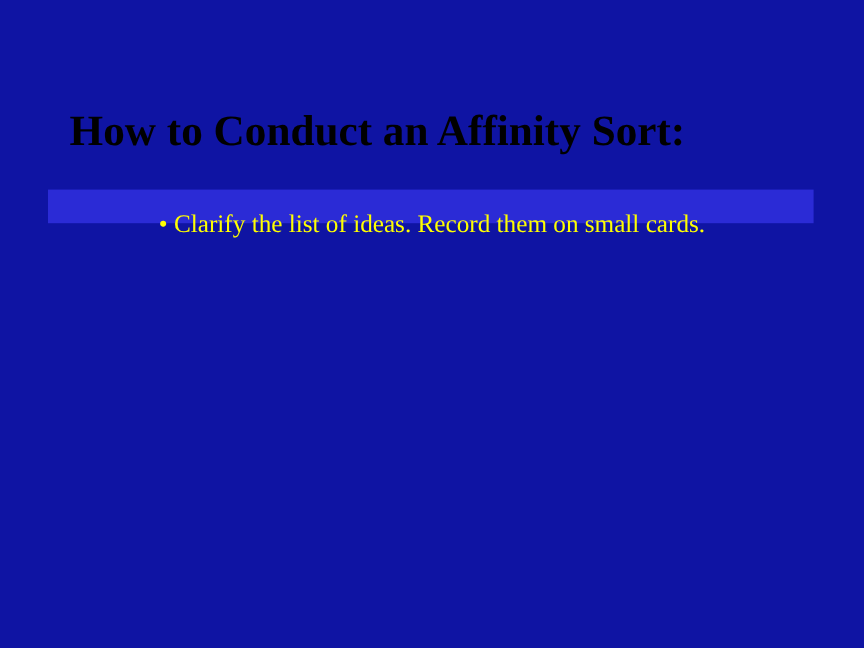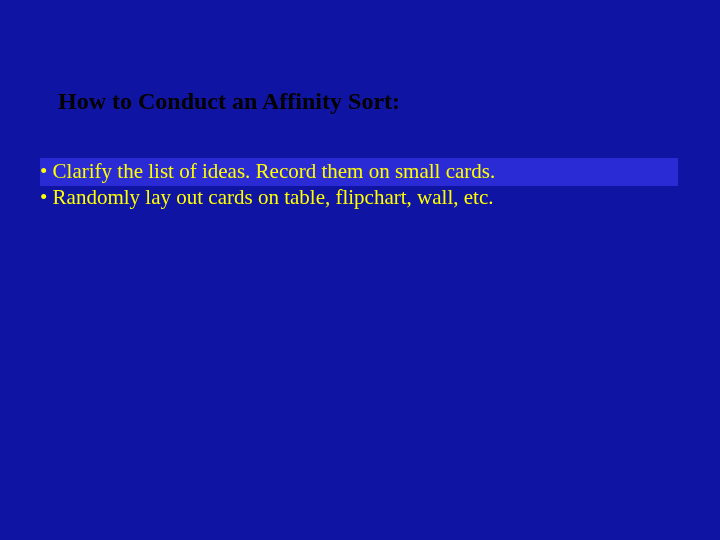--- a/index.html
+++ b/index.html
@@ -11,47 +11,47 @@
     overflow: hidden;
   }
   .slide {
     width: 100%;
     height: 100%;
     padding: 88px 40px 40px 40px;
     position: relative;
   }
   .title {
     color: #000000;
-    font-size: 24px;
+    font-size: 36px;
     font-weight: bold;
     margin-left: 18px;
     margin-bottom: 44px;
   }
   .underline-bar {
     position: absolute;
     left: 40px;
     top: 158px;
     width: 638px;
     height: 28px;
     background: #2b2bd6;
   }
   .body-text {
     position: relative;
     color: #ffff00;
     font-size: 21px;
     line-height: 1.23;
     z-index: 2;
+    text-align: center;
   }
   .body-text p {
     margin: 0;
   }
 </style>
 </head>
 <body>
 
 <div class="slide">
   <h1 class="title">How to Conduct an Affinity Sort:</h1>
   <div class="underline-bar"></div>
   <div class="body-text">
     <p>• Clarify the list of ideas. Record them on small cards.</p>
-    <p>• Randomly lay out cards on table, flipchart, wall, etc.</p>
   </div>
 </div>
 
 </body></html>

